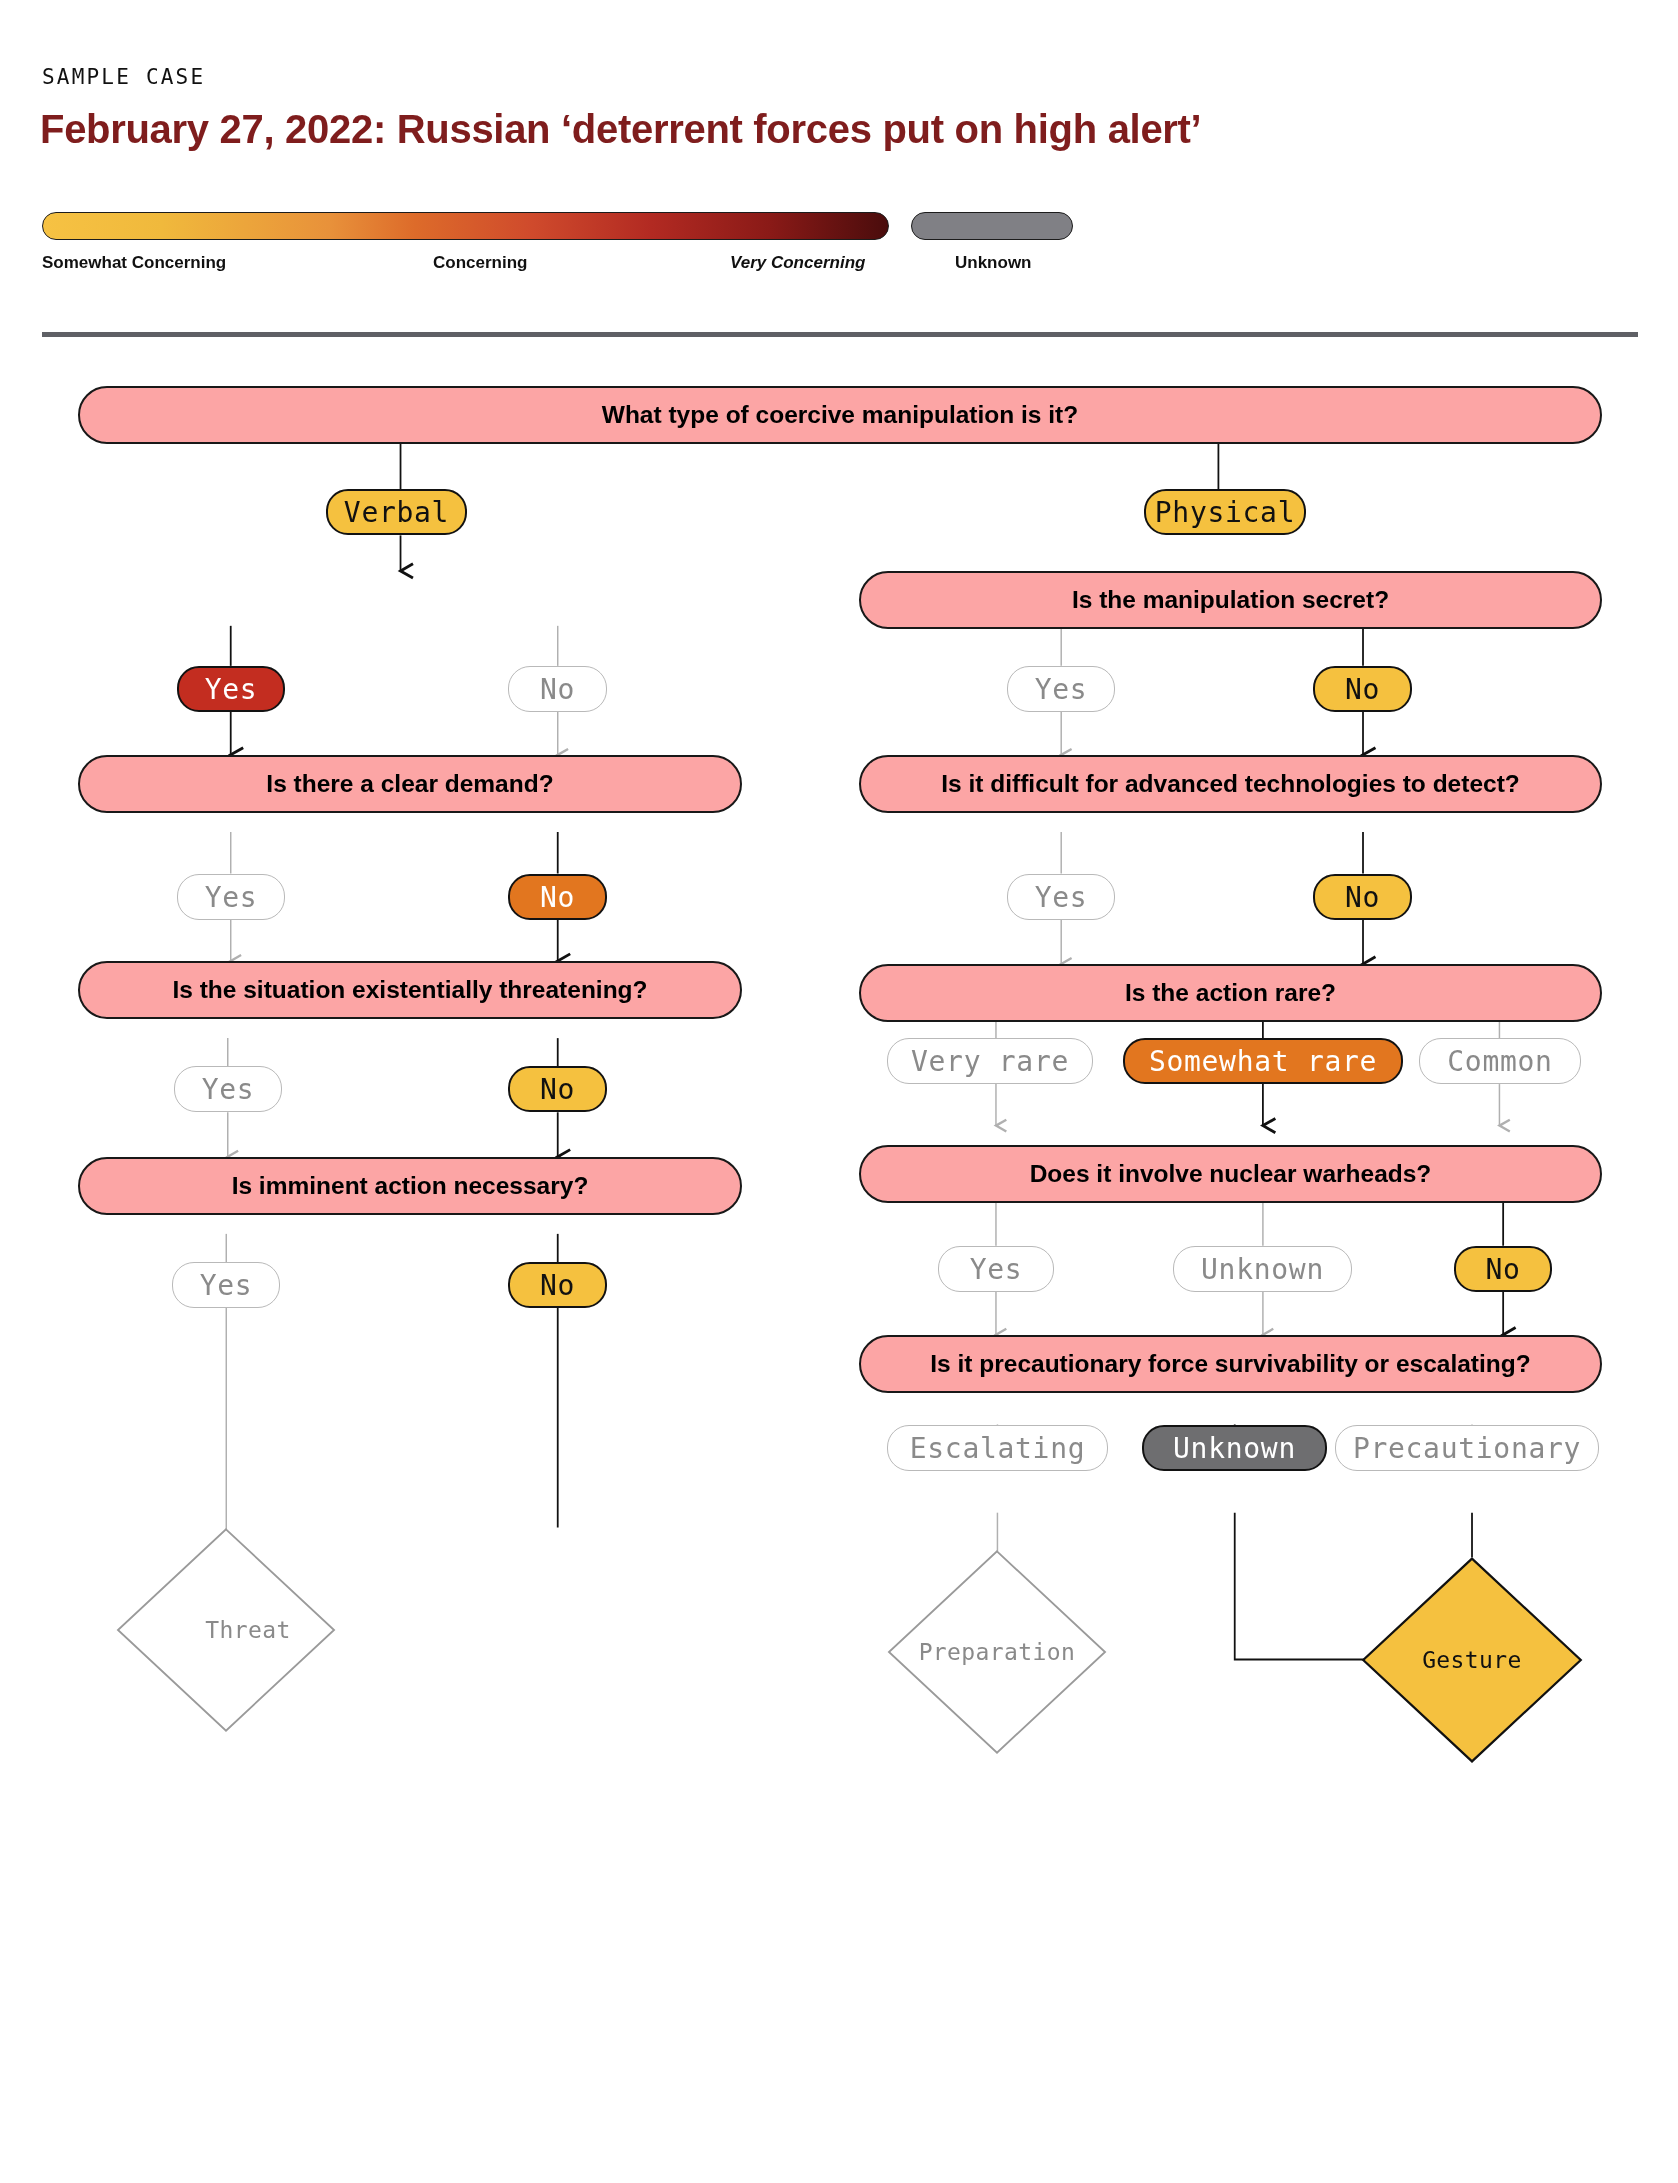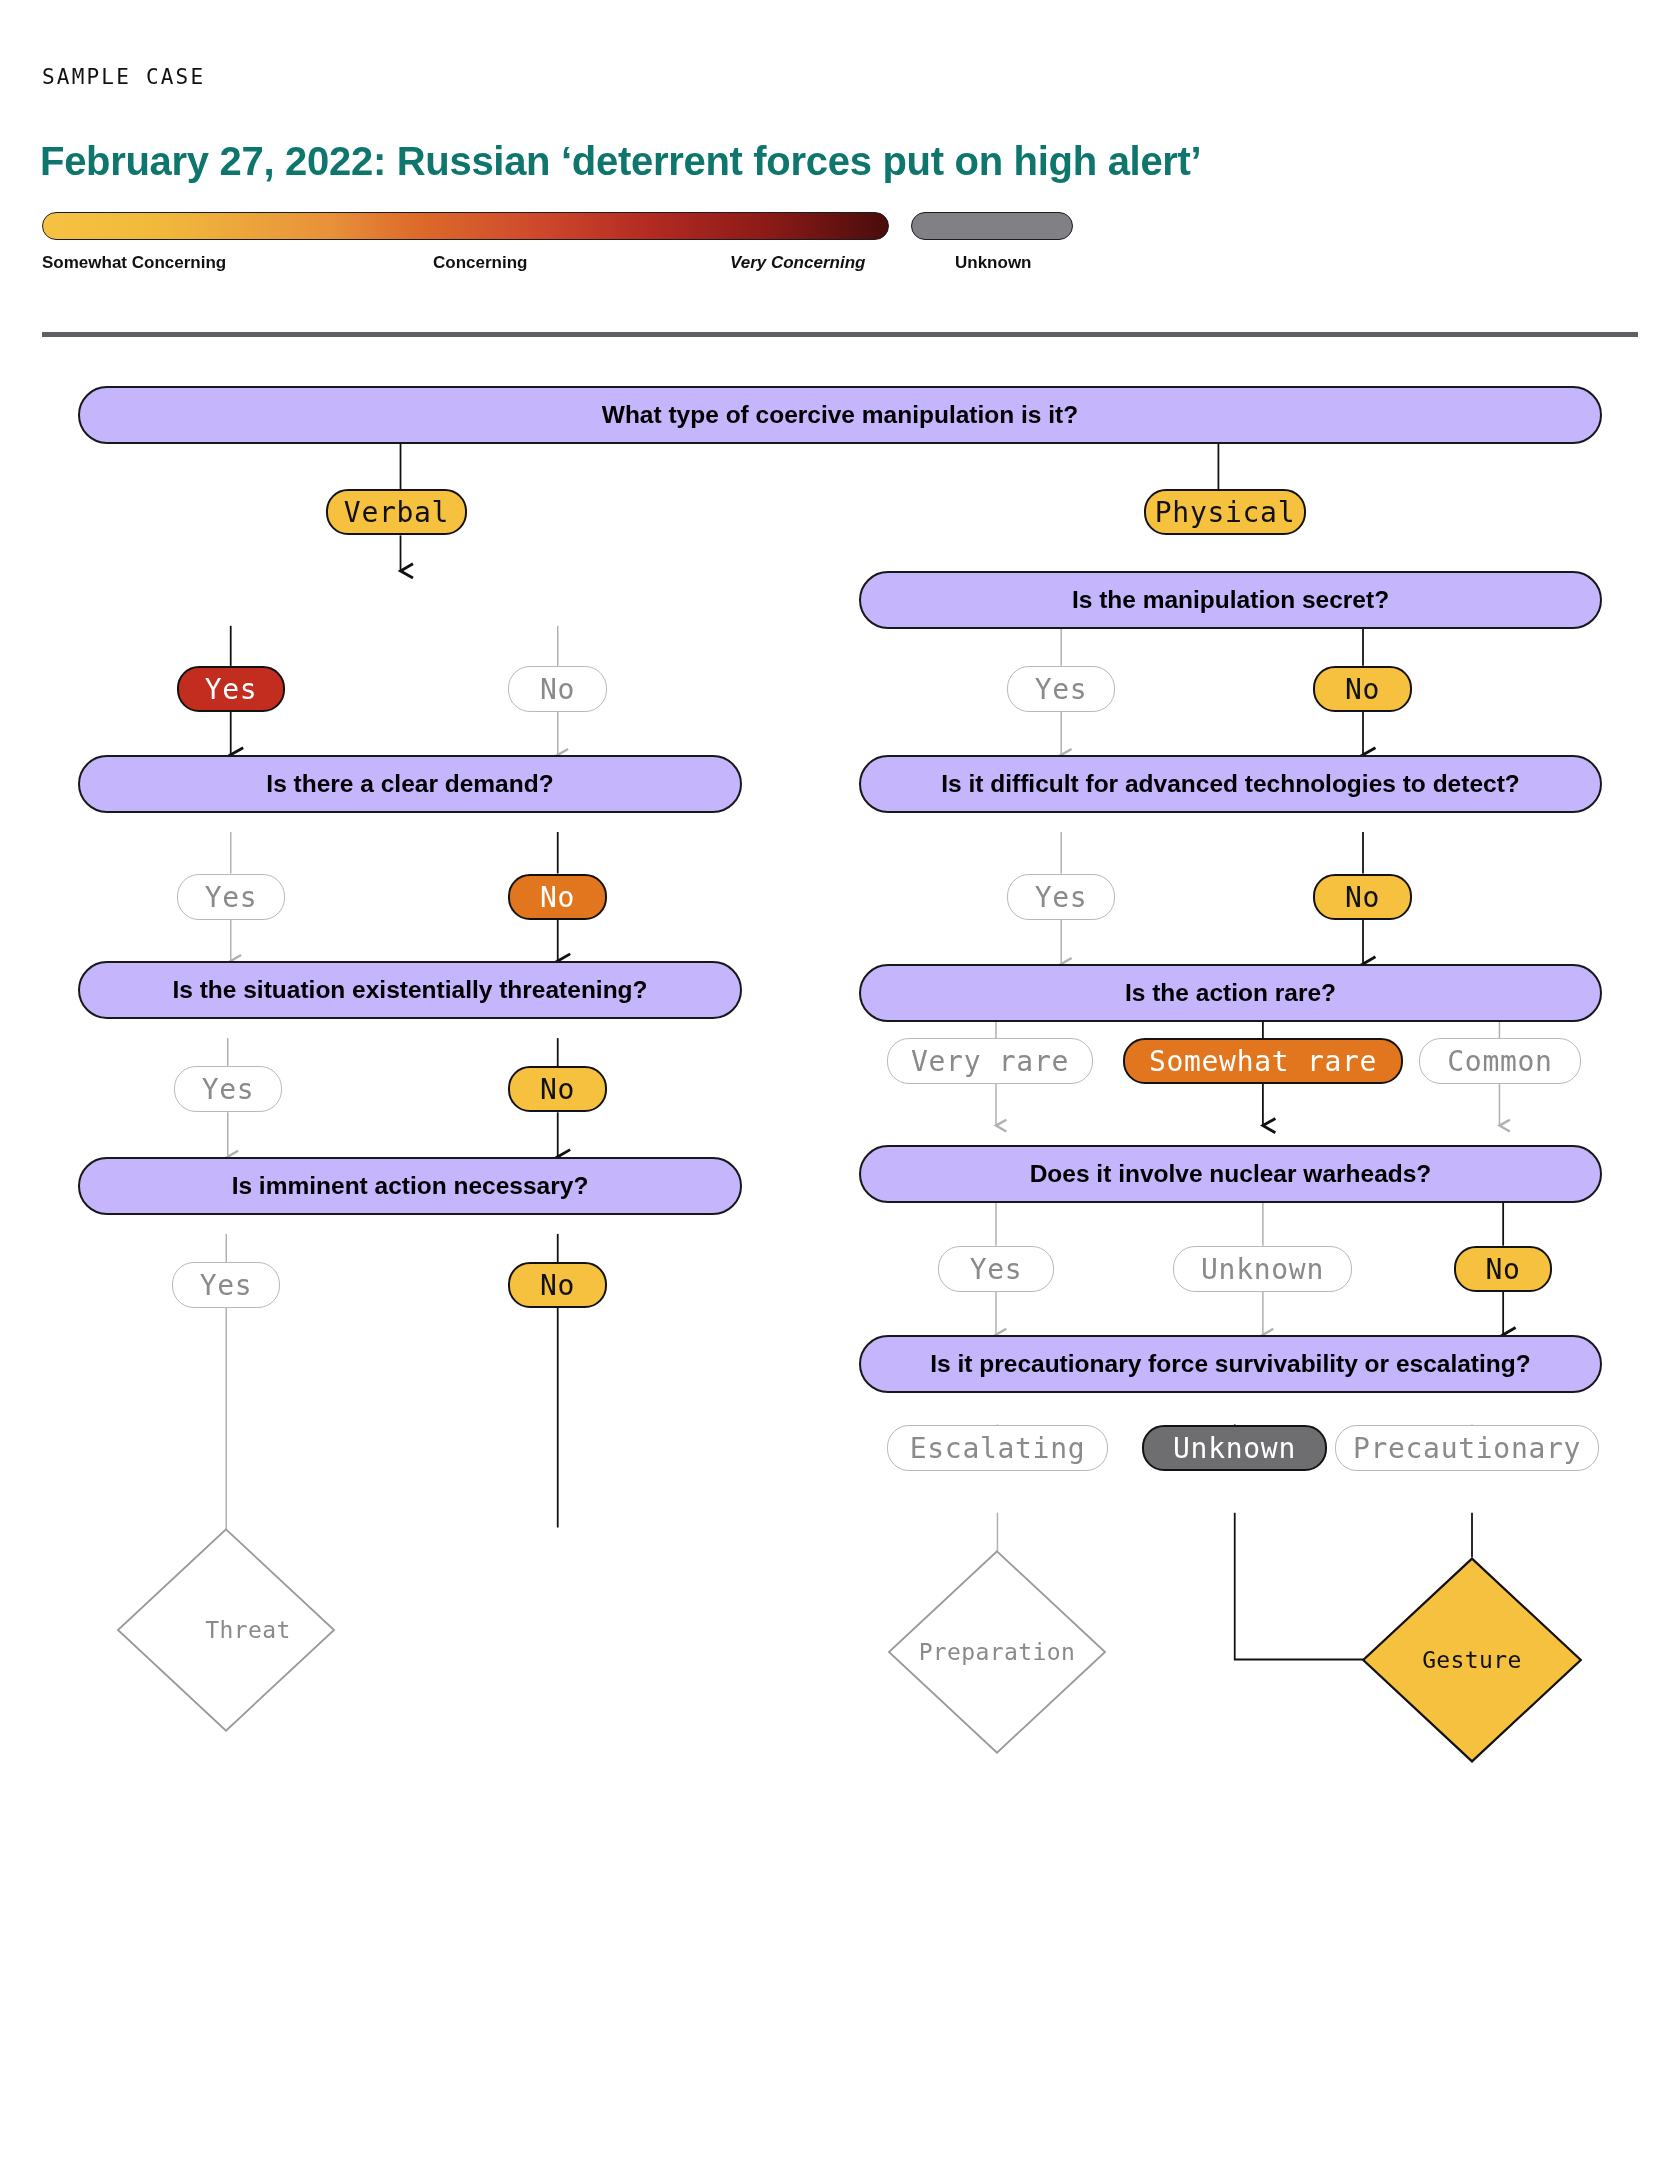--- a/index.html
+++ b/index.html
@@ -3,42 +3,42 @@
 <meta charset="utf-8">
 <style>
   html,body{margin:0;padding:0;background:#ffffff;}
   body{width:1679px;height:2183px;position:relative;
        font-family:"Liberation Sans", sans-serif;
        -webkit-font-smoothing:antialiased;}
 
   
   #kicker{position:absolute;left:42px;top:65px;font-size:21px;letter-spacing:2.2px;
           font-family:"DejaVu Sans Mono", monospace;color:#111;font-weight:400;}
-  #title{position:absolute;left:40px;top:107px;font-size:40px;font-weight:700;color:#0f766e;
-         letter-spacing:-0.3px;white-space:nowrap;margin-top:32px;}
+  #title{position:absolute;left:40px;top:107px;font-size:40px;font-weight:700;color:#7f1d1d;
+         letter-spacing:-0.3px;white-space:nowrap;}
 
   
   #legend{position:absolute;left:0;top:212px;width:1669px;height:89px;}
   #grad-bar{position:absolute;left:42px;top:0;width:847px;height:28px;border-radius:14px;
             border:1.5px solid #1c1c1c;box-sizing:border-box;
             background:linear-gradient(90deg,#f6c243 0%, #f0b93c 14%, #e8913a 34%,
                         #dd6b2a 44%, #cf4a2c 58%, #b22a22 72%, #8a1a17 86%, #4a0c0c 100%);}
   #unknown-chip{position:absolute;left:911px;top:0;width:162px;height:28px;border-radius:14px;
                 border:1.5px solid #1c1c1c;box-sizing:border-box;background:#808085;}
   .leg-label{position:absolute;top:41px;font-size:17px;font-weight:700;color:#111;white-space:nowrap;}
   #leg-1{left:42px;} #leg-2{left:433px;} #leg-3{left:730px;font-style:italic;} #leg-4{left:955px;}
 
   #rule{position:absolute;left:42px;top:332px;width:1596px;height:5.2px;background:#5f6065;}
 
   
   #flow{position:absolute;left:0;top:0;width:1679px;height:2183px;}
   #wires{position:absolute;left:0;top:0;width:1679px;height:2183px;pointer-events:none;}
 
   .qbox{position:absolute;box-sizing:border-box;border:2.2px solid #181818;border-radius:33px;
-        background:#c4b5fd;display:flex;align-items:center;justify-content:center;
+        background:#fca5a5;display:flex;align-items:center;justify-content:center;
         font-size:24.5px;font-weight:700;color:#000;text-align:center;height:58px;}
 
   .pill{position:absolute;box-sizing:border-box;border-radius:22px;height:46px;
         display:flex;align-items:center;justify-content:center;
         font-family:"DejaVu Sans Mono", monospace;font-size:28px;letter-spacing:0.7px;
         white-space:nowrap;padding:0 16.3px;}
   .pill.off{border:1.5px solid #b9b9b9;background:#ffffff;color:#8a8a8a;}
   .pill.on{border:2.2px solid #121212;}
 
   .diamond{position:absolute;display:flex;align-items:center;justify-content:center;}

